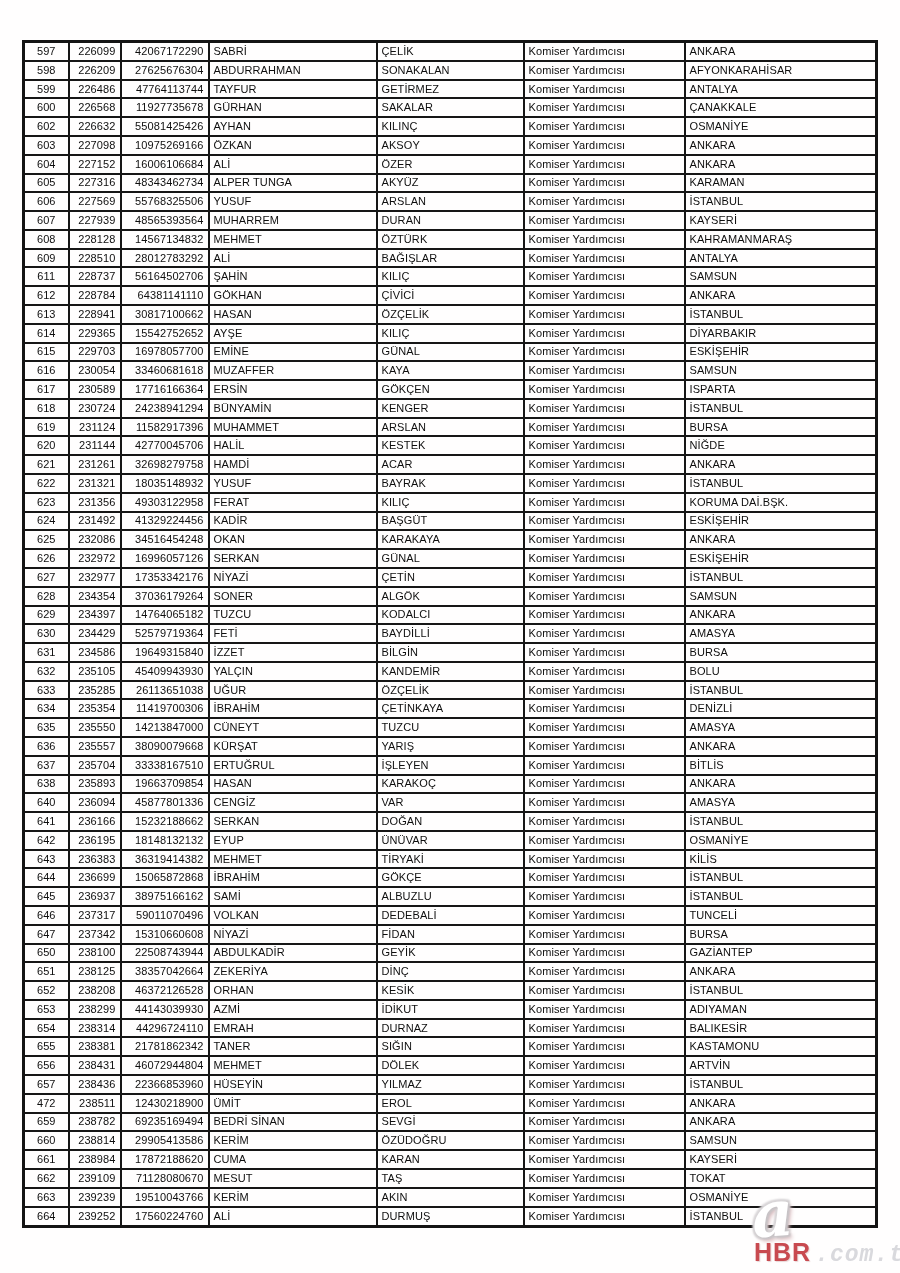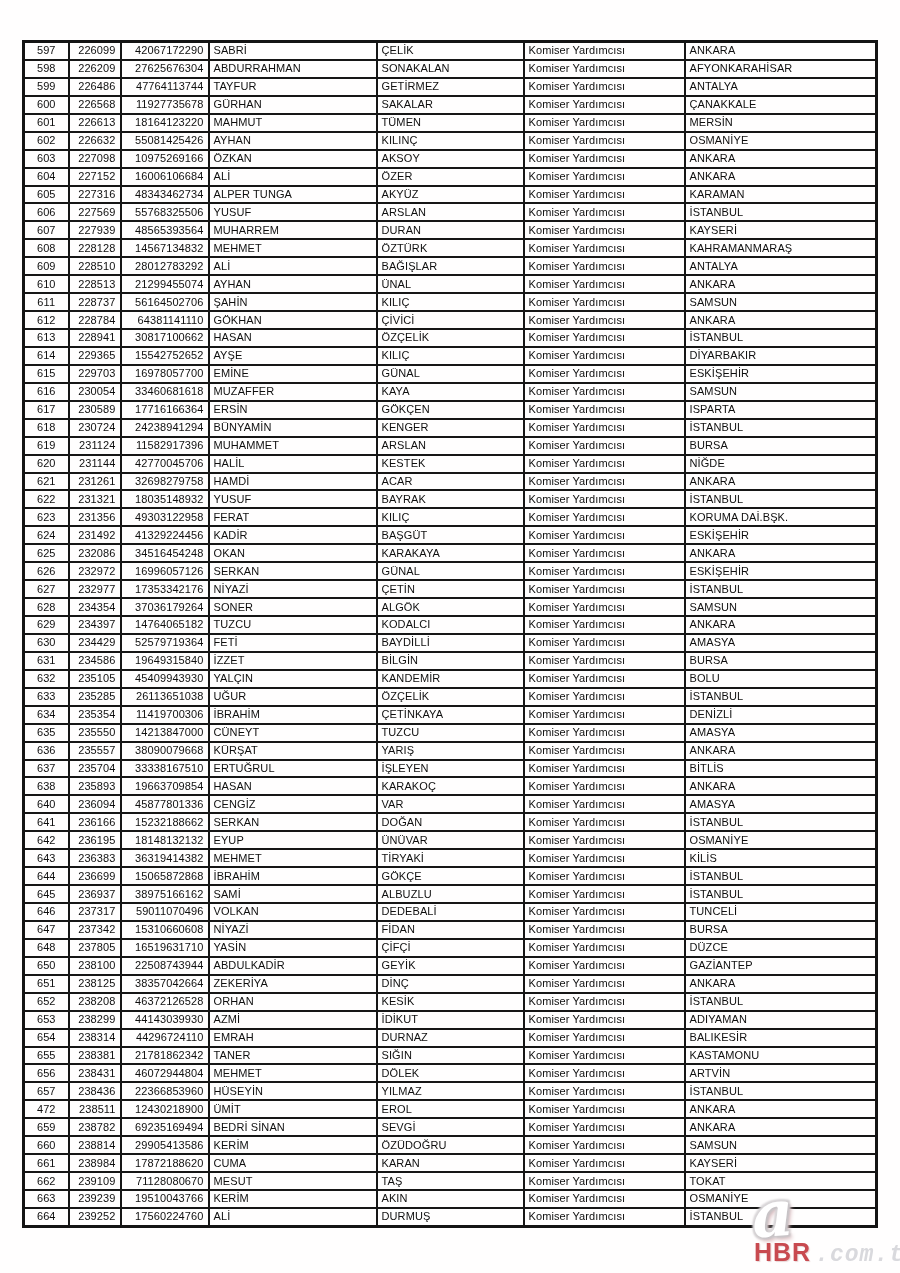--- a/index.html
+++ b/index.html
@@ -139,29 +139,20 @@
         <tr>
           <td class="c0">600</td>
           <td class="c1">226568</td>
           <td class="c2">11927735678</td>
           <td class="c3">GÜRHAN</td>
           <td class="c4">SAKALAR</td>
           <td class="c5">Komiser Yardımcısı</td>
           <td class="c6">ÇANAKKALE</td>
         </tr>
         <tr>
-          <td class="c0">601</td>
-          <td class="c1">226613</td>
-          <td class="c2">18164123220</td>
-          <td class="c3">MAHMUT</td>
-          <td class="c4">TÜMEN</td>
-          <td class="c5">Komiser Yardımcısı</td>
-          <td class="c6">MERSİN</td>
-        </tr>
-        <tr>
           <td class="c0">602</td>
           <td class="c1">226632</td>
           <td class="c2">55081425426</td>
           <td class="c3">AYHAN</td>
           <td class="c4">KILINÇ</td>
           <td class="c5">Komiser Yardımcısı</td>
           <td class="c6">OSMANİYE</td>
         </tr>
         <tr>
           <td class="c0">603</td>
@@ -220,29 +211,20 @@
         <tr>
           <td class="c0">609</td>
           <td class="c1">228510</td>
           <td class="c2">28012783292</td>
           <td class="c3">ALİ</td>
           <td class="c4">BAĞIŞLAR</td>
           <td class="c5">Komiser Yardımcısı</td>
           <td class="c6">ANTALYA</td>
         </tr>
         <tr>
-          <td class="c0">610</td>
-          <td class="c1">228513</td>
-          <td class="c2">21299455074</td>
-          <td class="c3">AYHAN</td>
-          <td class="c4">ÜNAL</td>
-          <td class="c5">Komiser Yardımcısı</td>
-          <td class="c6">ANKARA</td>
-        </tr>
-        <tr>
           <td class="c0">611</td>
           <td class="c1">228737</td>
           <td class="c2">56164502706</td>
           <td class="c3">ŞAHİN</td>
           <td class="c4">KILIÇ</td>
           <td class="c5">Komiser Yardımcısı</td>
           <td class="c6">SAMSUN</td>
         </tr>
         <tr>
           <td class="c0">612</td>
@@ -551,29 +533,20 @@
           <td class="c6">TUNCELİ</td>
         </tr>
         <tr>
           <td class="c0">647</td>
           <td class="c1">237342</td>
           <td class="c2">15310660608</td>
           <td class="c3">NİYAZİ</td>
           <td class="c4">FİDAN</td>
           <td class="c5">Komiser Yardımcısı</td>
           <td class="c6">BURSA</td>
-        </tr>
-        <tr>
-          <td class="c0">648</td>
-          <td class="c1">237805</td>
-          <td class="c2">16519631710</td>
-          <td class="c3">YASİN</td>
-          <td class="c4">ÇİFÇİ</td>
-          <td class="c5">Komiser Yardımcısı</td>
-          <td class="c6">DÜZCE</td>
         </tr>
         <tr>
           <td class="c0">650</td>
           <td class="c1">238100</td>
           <td class="c2">22508743944</td>
           <td class="c3">ABDULKADİR</td>
           <td class="c4">GEYİK</td>
           <td class="c5">Komiser Yardımcısı</td>
           <td class="c6">GAZİANTEP</td>
         </tr>

